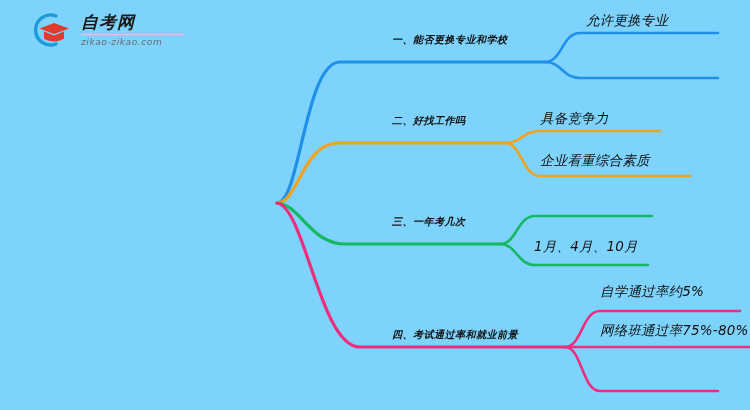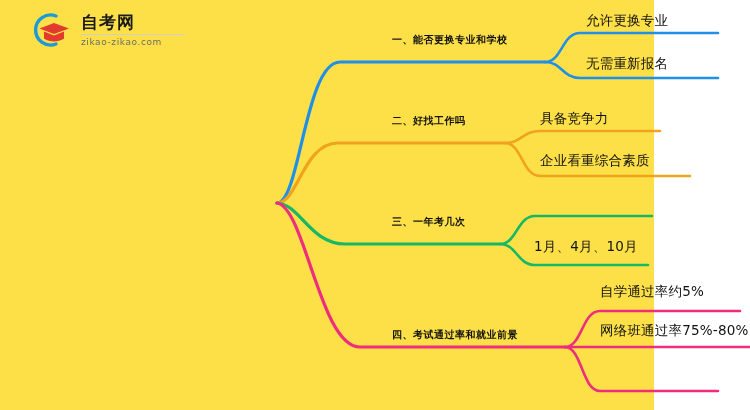--- a/index.html
+++ b/index.html
@@ -9,23 +9,24 @@
   }
   body {
     width: 750px;
     height: 410px;
     font-family: "Liberation Sans", "DejaVu Sans", sans-serif;
     overflow: hidden;
     position: relative;
   }
   #mindmap-root {
     position: relative;
-    width: 654px;
+    width: 750px;
     height: 410px;
-    background: #fde047;
+    background: #7dd3fc;
+    font-style: italic;
   }
 
   
   .logo-block {
     position: absolute;
     left: 30px;
     top: 10px;
     display: flex;
     align-items: center;
     gap: 7px;
@@ -147,21 +148,20 @@
 
     <path d="M277,203 C305,207 320,347 360,347 L565,347" fill="none" stroke="#ef2d7e" stroke-width="3.2" stroke-linecap="round"></path>
     <path d="M565,347 C582,347 582,311 600,311 L740,311" fill="none" stroke="#ef2d7e" stroke-width="2.6" stroke-linecap="round"></path>
     <path d="M565,347 L750,347" fill="none" stroke="#ef2d7e" stroke-width="2.6" stroke-linecap="round"></path>
     <path d="M565,347 C582,347 582,391 600,391 L718,391" fill="none" stroke="#ef2d7e" stroke-width="2.6" stroke-linecap="round"></path>
   </svg>
 
 
   <div class="node-label branch-label b1-label">一、能否更换专业和学校</div>
   <div class="node-label leaf-label b1-l1">允许更换专业</div>
-  <div class="node-label leaf-label b1-l2">无需重新报名</div>
 
   <div class="node-label leaf-label b2-l1">具备竞争力</div>
   <div class="node-label branch-label b2-label">二、好找工作吗</div>
   <div class="node-label leaf-label b2-l2">企业看重综合素质</div>
 
   <div class="node-label branch-label b3-label">三、一年考几次</div>
   <div class="node-label leaf-label b3-l2">1月、4月、10月</div>
 
   <div class="node-label branch-label b4-label">四、考试通过率和就业前景</div>
   <div class="node-label leaf-label b4-l1">自学通过率约5%</div>

